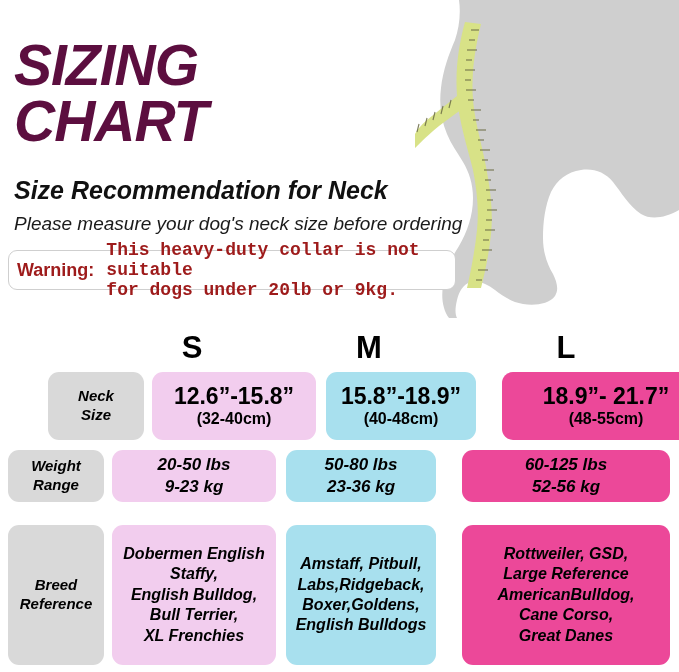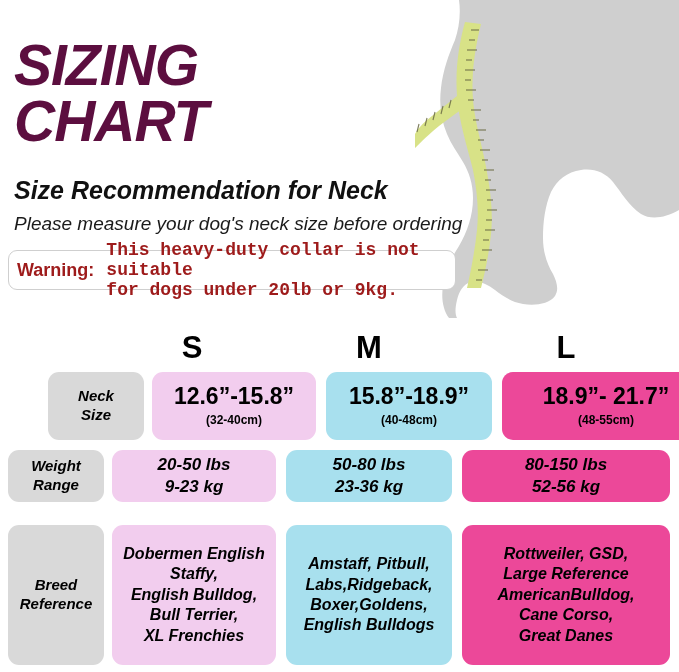--- a/index.html
+++ b/index.html
@@ -125,35 +125,35 @@
     font-style: italic;
     line-height: 1.25;
   }
   .cell-s { background: #f2cdee; }
   .cell-m { background: #a8e0ee; }
   .cell-l { background: #ec4899; }
 
   
   .col-label { left: 8px;   width: 96px;  }
   .col-s     { left: 112px; width: 164px; }
-  .col-m     { left: 286px; width: 166px; }
+  .col-m     { left: 286px; width: 150px; }
   .col-l     { left: 462px; width: 208px; }
 
   
   .row-neck   { top: 372px; height: 68px; margin-left: 40px; }
   .row-weight { top: 450px; height: 52px; }
   .row-breed  { top: 525px; height: 140px; }
 
   .neck-main {
     font-size: 23px;
     font-weight: bold;
     line-height: 1.1;
   }
   .neck-sub {
-    font-size: 12px;
+    font-size: 16px;
     font-weight: bold;
     line-height: 1.1;
   }
   .weight-text {
     font-size: 17px;
     font-weight: bold;
     font-style: italic;
     line-height: 1.3;
   }
   .breed-text {
@@ -281,21 +281,21 @@
     </span>
   </div>
   <div class="cell cell-m col-m row-weight">
     <span class="weight-text">
       <span>50-80 lbs</span><br>
       <span>23-36 kg</span>
     </span>
   </div>
   <div class="cell cell-l col-l row-weight">
     <span class="weight-text">
-      <span>80-150 lbs</span><br>
+      <span>60-125 lbs</span><br>
       <span>52-56 kg</span>
     </span>
   </div>
 
   <div class="cell label-cell col-label row-breed">
     <span>
       <span>Breed</span><br>
       <span>Reference</span>
     </span>
   </div>

